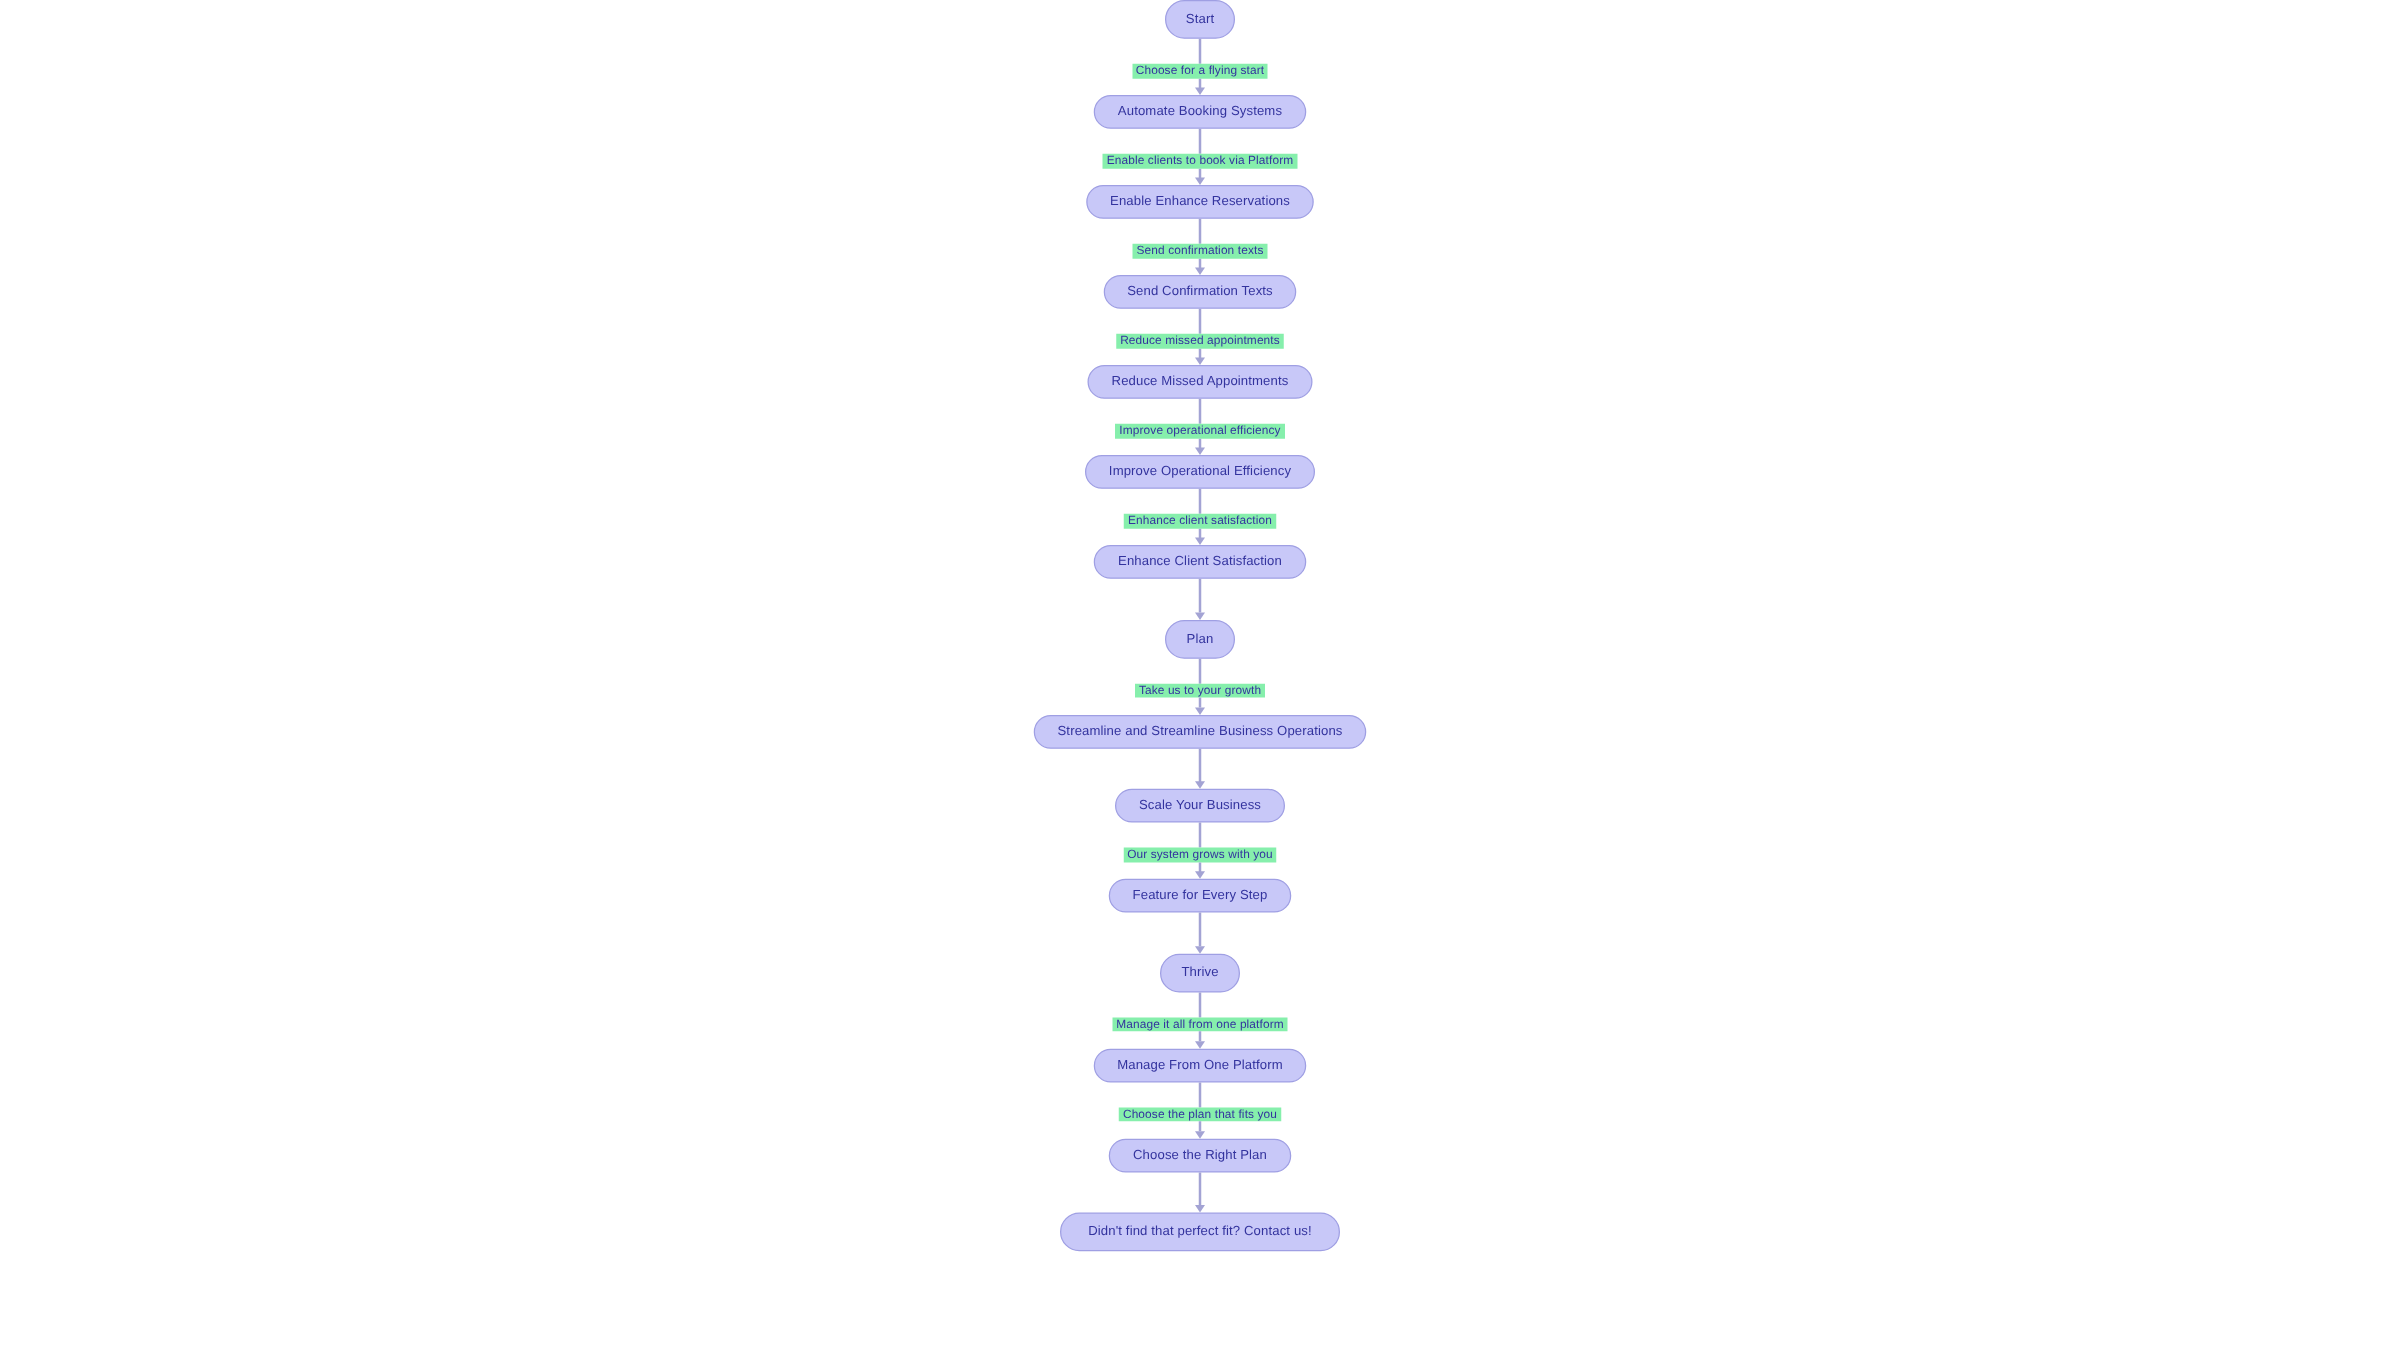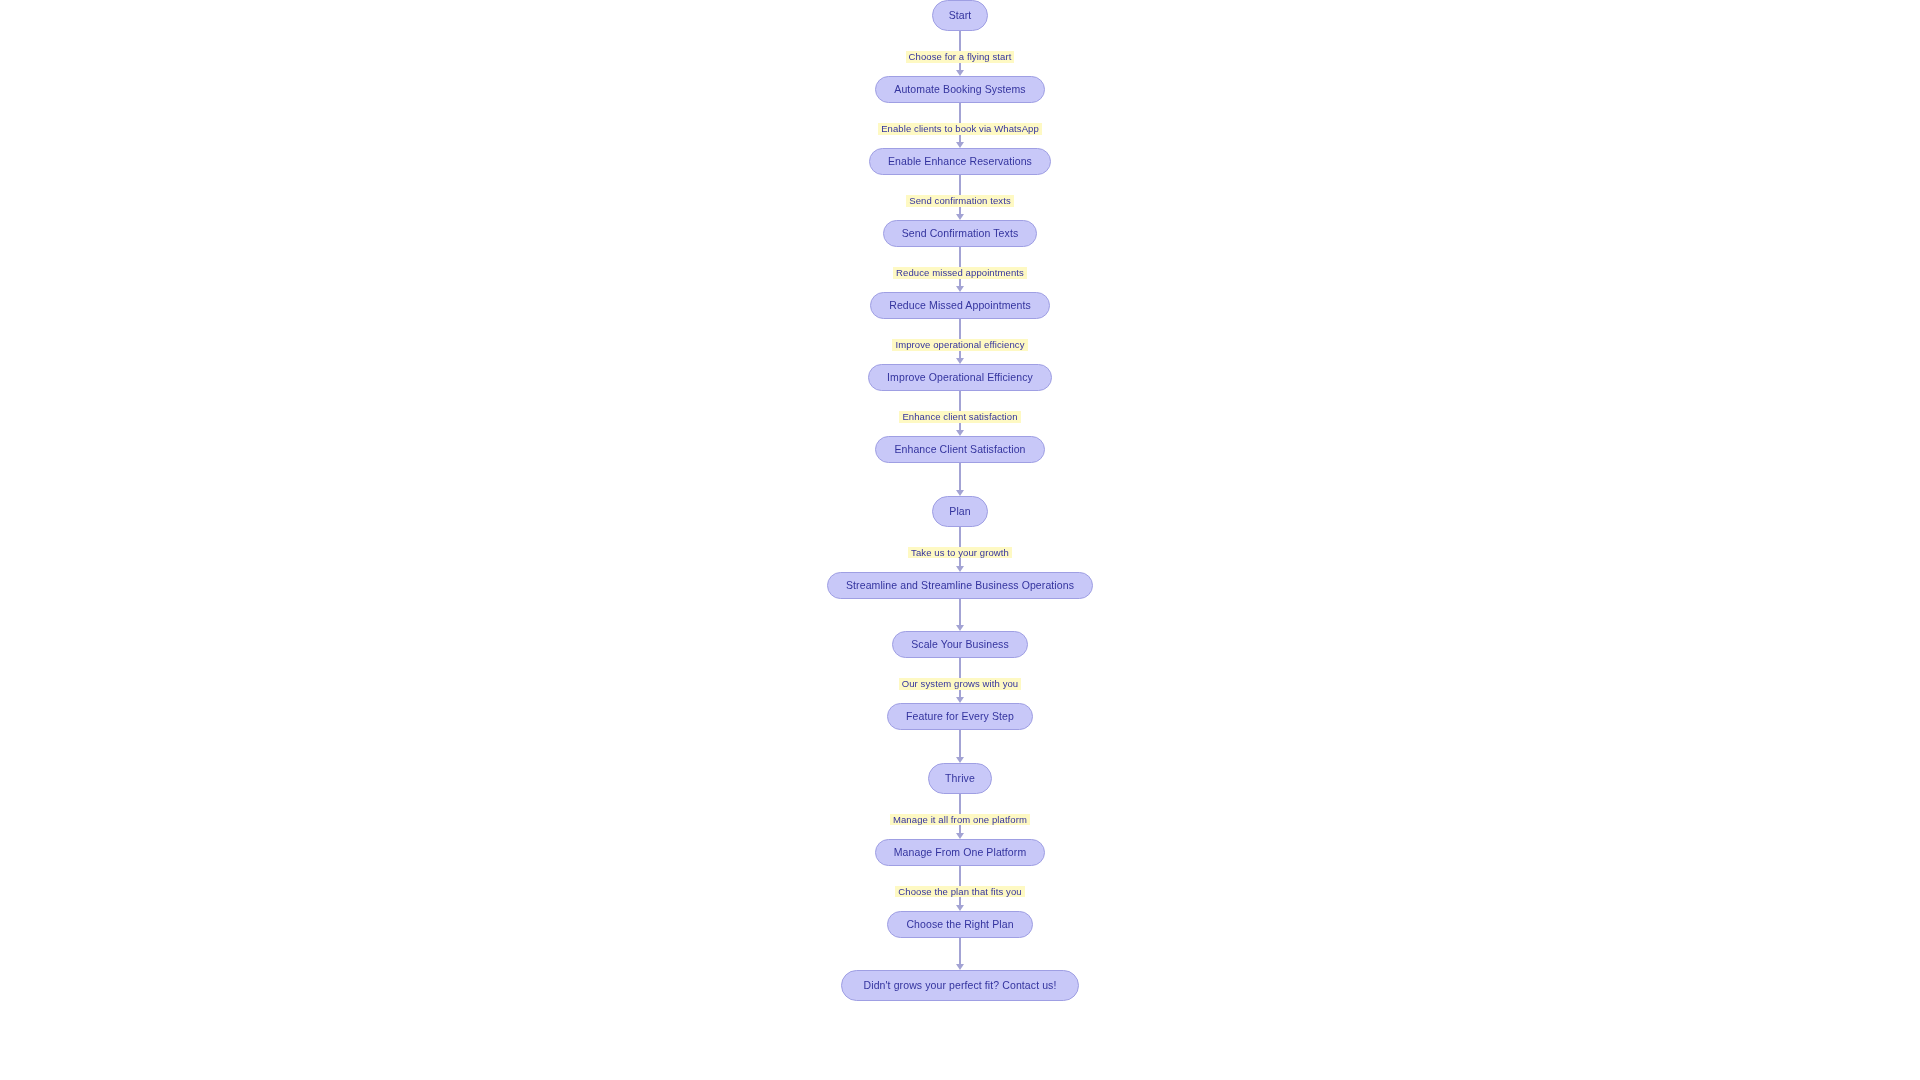--- a/index.html
+++ b/index.html
@@ -73,21 +73,21 @@
   .stem {
     width: 1.6px;
     background: #a3a3d4;
   }
   .edge-label {
     color: #33339e;
     font-size: 9.5px;
     line-height: 1;
     letter-spacing: 0.1px;
     white-space: nowrap;
-    background: #fef9c3;
+    background: #86efac;
     padding: 1px 3px;
   }
   .arrowhead {
     width: 0;
     height: 0;
     border-left: 4.5px solid transparent;
     border-right: 4.5px solid transparent;
     border-top: 6px solid #a3a3d4;
     margin-top: -0.5px;
   }
@@ -100,21 +100,21 @@
       <div class="node round-small">Start</div>
       <div class="edge">
         <div class="stem" style="height: 20px;"></div>
         <div class="edge-label">Choose for a flying start</div>
         <div class="stem" style="height: 8px;"></div>
         <div class="arrowhead"></div>
       </div>
       <div class="node">Automate Booking Systems</div>
       <div class="edge">
         <div class="stem" style="height: 20px;"></div>
-        <div class="edge-label">Enable clients to book via WhatsApp</div>
+        <div class="edge-label">Enable clients to book via Platform</div>
         <div class="stem" style="height: 8px;"></div>
         <div class="arrowhead"></div>
       </div>
       <div class="node">Enable Enhance Reservations</div>
       <div class="edge">
         <div class="stem" style="height: 20px;"></div>
         <div class="edge-label">Send confirmation texts</div>
         <div class="stem" style="height: 8px;"></div>
         <div class="arrowhead"></div>
       </div>
@@ -180,15 +180,15 @@
         <div class="stem" style="height: 20px;"></div>
         <div class="edge-label">Choose the plan that fits you</div>
         <div class="stem" style="height: 8px;"></div>
         <div class="arrowhead"></div>
       </div>
       <div class="node">Choose the Right Plan</div>
       <div class="edge">
         <div class="stem" style="height: 27px;"></div>
         <div class="arrowhead"></div>
       </div>
-      <div class="node terminal">Didn't grows your perfect fit? Contact us!</div>
+      <div class="node terminal">Didn't find that perfect fit? Contact us!</div>
     </div>
 </div>
 
 </body></html>

